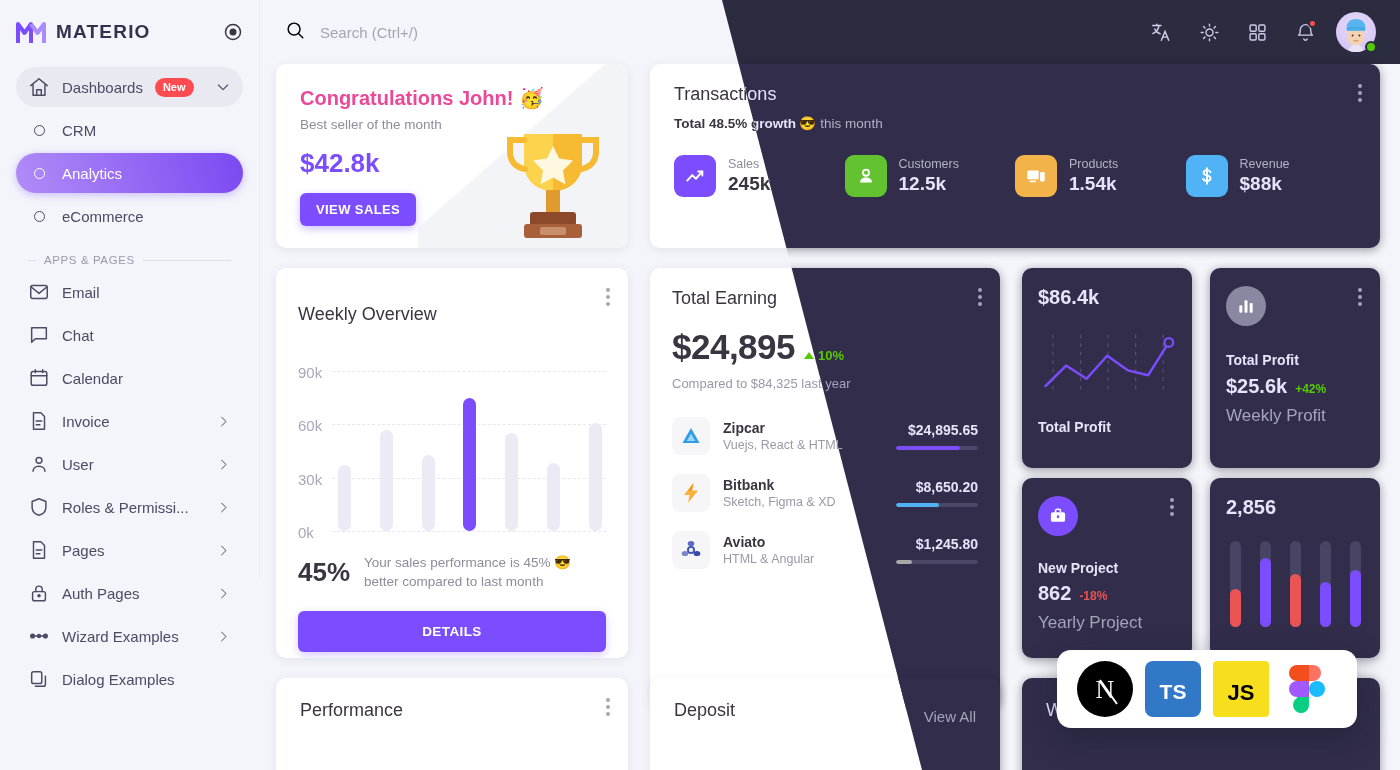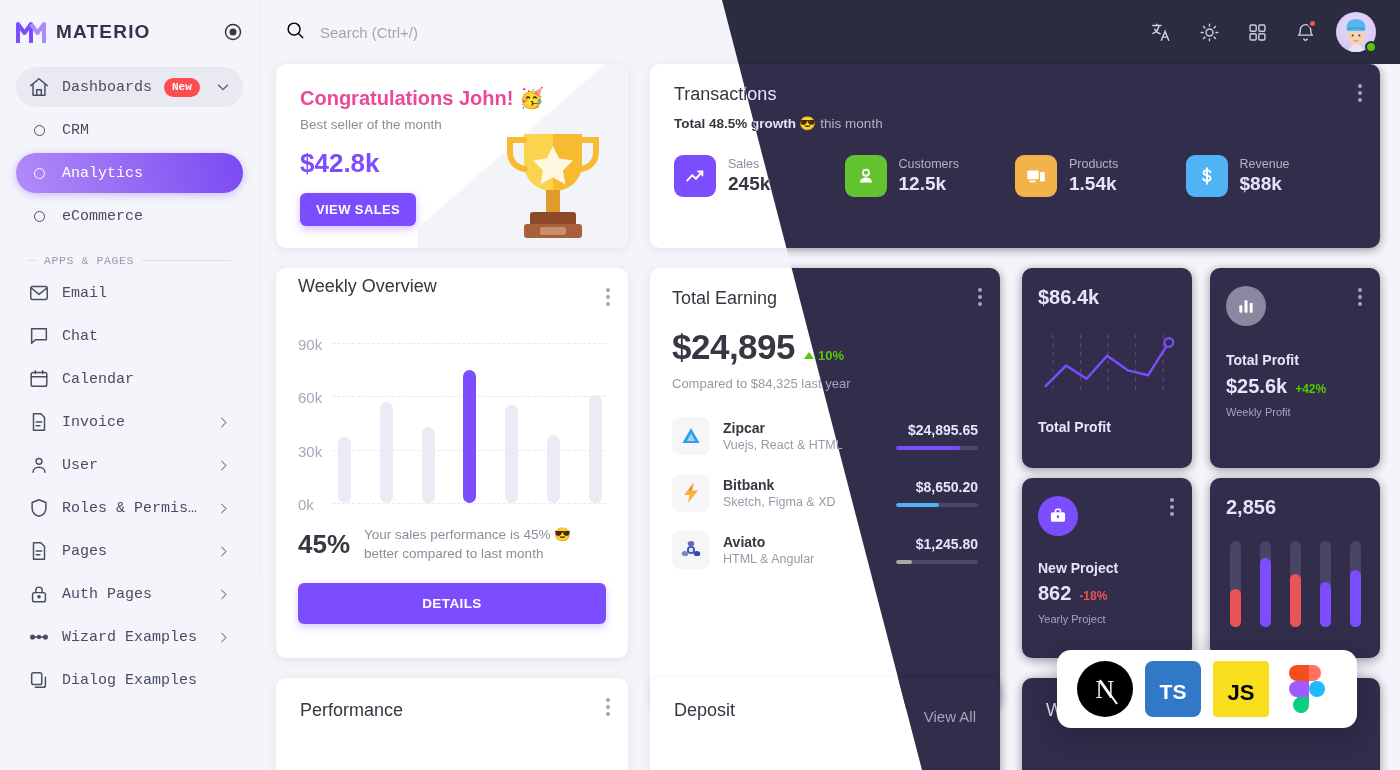--- a/index.html
+++ b/index.html
@@ -25,21 +25,21 @@
     border-right: 1px solid rgba(0,0,0,0.03);
   }
   .dark .sidebar { background: #2b2c40; }
 
   .brand { display: flex; align-items: center; height: 64px; padding: 0 16px; gap: 10px; }
   .brand-logo { width: 30px; height: 26px; flex: none; }
   .brand-name { font-size: 19px; font-weight: 700; letter-spacing: 1.2px; color: #32324d; }
   .dark .brand-name { color: #e7e3fc; }
   .brand-pin { margin-left: auto; width: 20px; height: 20px; }
 
-  .nav { padding: 0 10px; font-family: Liberation Mono, monospace; }
+  .nav { padding: 0 10px; }
   .nav-item {
     display: flex; align-items: center; gap: 12px;
     height: 40px; padding: 0 12px; margin: 3px 6px;
     border-radius: 20px; font-size: 15px; color: #4b4b64;
   }
   .dark .nav-item { color: #b9b6cc; }
   .nav-item.active-soft { background: rgba(75,75,100,0.06); }
   .dark .nav-item.active-soft { background: rgba(231,227,252,0.06); }
   .nav-item.active {
     background: linear-gradient(72deg, #b18cf7 0%, #7b49f2 100%);
@@ -132,21 +132,21 @@
   .tx-row { display: flex; gap: 0; margin-top: 24px; }
   .tx-item { display: flex; align-items: center; gap: 12px; width: 172px; }
   .tx-ico { width: 42px; height: 42px; border-radius: 9px; display: flex; align-items: center; justify-content: center; flex: none; }
   .tx-lbl { font-size: 12.5px; color: #8e8c9b; }
   .dark .tx-lbl { color: #b4b1c9; }
   .tx-val { font-size: 19px; font-weight: 600; color: #3a3541; margin-top: 2px; }
   .dark .tx-val { color: #e7e3fc; }
 
   
   #card-weekly { left: 16px; top: 204px; width: 352px; height: 390px; }
-  .wk-inner { padding: 8px 22px; position: relative; height: 100%; }
+  .wk-inner { padding: 36px 22px; position: relative; height: 100%; }
   .wk-chart { position: relative; height: 180px; margin-top: 26px; }
   .wk-axis { position: absolute; left: 0; width: 30px; font-size: 15px; color: #a9a7b8; text-align: left; }
   .wk-grid { position: absolute; left: 34px; right: 0; border-top: 1.4px dashed #e7e7ee; }
   .dark .wk-grid { border-top-color: #474360; }
   .wk-bars { position: absolute; left: 40px; right: 4px; bottom: 0; height: 160px; display: flex; align-items: flex-end; justify-content: space-between; }
   .wk-bar { width: 13px; border-radius: 7px; background: #eceaf4; }
   .dark .wk-bar { background: #3f3b5b; }
   .wk-bar.hl { background: #7c4dff; }
   .wk-foot { display: flex; align-items: center; gap: 14px; margin-top: 22px; }
   .wk-pct { font-size: 26px; font-weight: 600; color: #3a3541; }
@@ -190,21 +190,21 @@
   #card-profit-line { left: 762px; top: 204px; width: 170px; height: 200px; }
   #card-total-profit { left: 950px; top: 204px; width: 170px; height: 200px; }
   #card-new-project { left: 762px; top: 414px; width: 170px; height: 180px; }
   #card-sessions { left: 950px; top: 414px; width: 170px; height: 180px; }
 
   .mini { padding: 18px 16px; position: relative; height: 100%; }
   .mini-big { font-size: 20px; font-weight: 600; color: #3a3541; }
   .dark .mini-big { color: #e7e3fc; }
   .mini-label { font-size: 14px; font-weight: 600; color: #3a3541; }
   .dark .mini-label { color: #e7e3fc; }
-  .mini-sub { font-size: 11px; color: #9a98a8; margin-top: 8px; }
+  .mini-sub { font-size: 17px; color: #9a98a8; margin-top: 8px; }
   .dark .mini-sub { color: #a6a3bd; }
   .avatar-circle { width: 40px; height: 40px; border-radius: 50%; display: flex; align-items: center; justify-content: center; }
   .delta-chip { font-size: 12px; font-weight: 600; margin-left: 8px; }
 
   
   #card-performance { left: 16px; top: 614px; width: 352px; height: 160px; }
   #card-deposit { left: 390px; top: 614px; width: 350px; height: 160px; }
   #card-withdraw { left: 762px; top: 614px; width: 358px; height: 160px; }
   .bottom-inner { padding: 22px 24px; position: relative; }
   .view-all { position: absolute; right: 24px; top: 30px; font-size: 15px; color: #9a98a8; }

